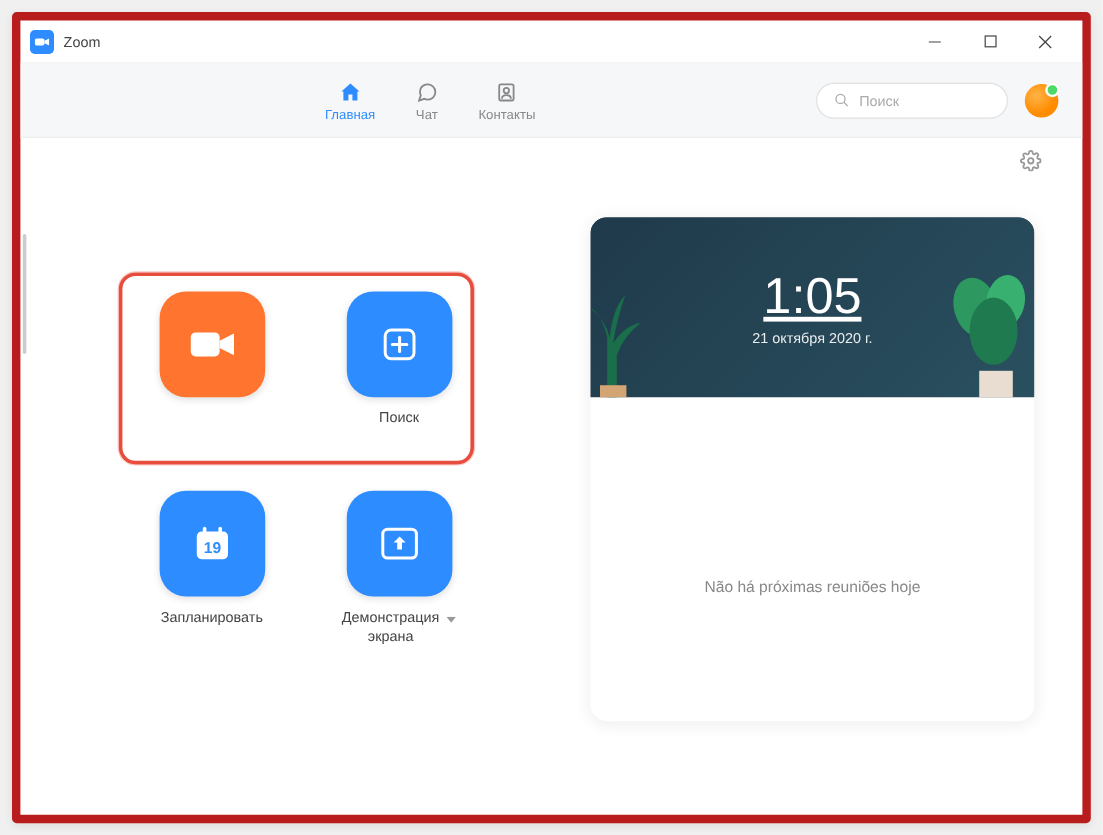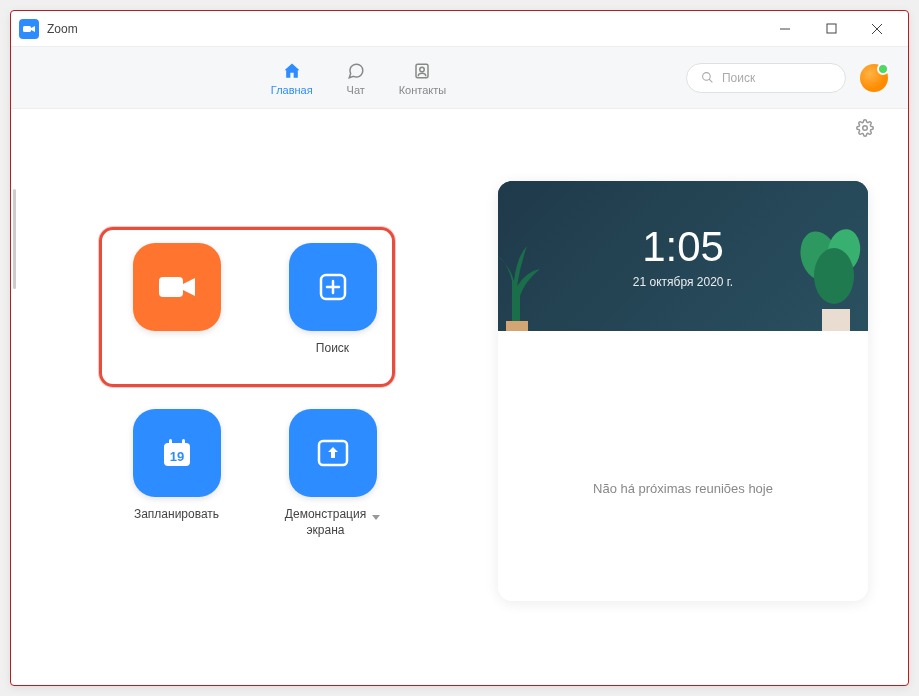--- a/index.html
+++ b/index.html
@@ -1,17 +1,17 @@
 <!DOCTYPE html>
 <html><head>
 <meta charset="utf-8">
 <style>
 * { margin: 0; padding: 0; box-sizing: border-box; font-family: -apple-system, BlinkMacSystemFont, 'Segoe UI', Arial, sans-serif; }
 body { background: #f0f0f0; width: 919px; height: 696px; padding: 10px; }
-.window { background: #fff; border: 1px solid #b91c1c; border-radius: 4px; height: 100%; display: flex; flex-direction: column; overflow: hidden; box-shadow: 0 2px 8px rgba(0,0,0,0.08); }
+.window { background: #fff; border: 7px solid #b91c1c; border-radius: 4px; height: 100%; display: flex; flex-direction: column; overflow: hidden; box-shadow: 0 2px 8px rgba(0,0,0,0.08); }
 .titlebar { height: 36px; display: flex; align-items: center; padding: 0 8px; border-bottom: 1px solid #eee; }
 .app-icon { width: 20px; height: 20px; background: #2D8CFF; border-radius: 4px; margin-right: 8px; display: flex; align-items: center; justify-content: center; }
 .app-title { font-size: 12px; color: #444; }
 .win-controls { margin-left: auto; display: flex; gap: 0; }
 .win-btn { width: 46px; height: 36px; display: flex; align-items: center; justify-content: center; cursor: pointer; color: #444; }
 .headerbar { height: 62px; background: #f6f7f9; border-bottom: 1px solid #eee; display: flex; align-items: center; padding: 0 20px; }
 .tabs { display: flex; gap: 32px; margin: 4px auto; }
 .tab { display: flex; flex-direction: column; align-items: center; gap: 2px; color: #888; font-size: 11px; cursor: pointer; padding: 4px 0; }
 .tab.active { color: #2D8CFF; }
 .tab-icon { width: 22px; height: 22px; display: flex; align-items: center; justify-content: center; }
@@ -28,21 +28,21 @@
 .tile-blue { background: #2D8CFF; }
 .action-label-row { display: flex; align-items: flex-start; gap: 6px; min-height: 32px; }
 .action-label { font-size: 12px; color: #444; text-align: center; line-height: 1.3; }
 .chevron-small { color: #999; font-size: 10px; padding-top: 4px; cursor: pointer; }
 .highlight-box { position: absolute; border: 3px solid #e74c3c; border-radius: 14px; pointer-events: none; box-shadow: 0 0 0 1px rgba(231,76,60,0.3); }
 .right-panel { width: 370px; background: #fff; border-radius: 14px; box-shadow: 0 2px 14px rgba(0,0,0,0.08); overflow: hidden; display: flex; flex-direction: column; height: 420px; align-self: center; }
 .clock-banner { height: 150px; background: #2a3b4c; position: relative; display: flex; flex-direction: column; align-items: center; justify-content: center; color: #fff; overflow: hidden; }
 .clock-banner::before { content: ''; position: absolute; inset: 0; background: linear-gradient(135deg, #1f3a4a 0%, #2a5060 100%); }
 .plant-left { position: absolute; left: -6px; bottom: -10px; width: 70px; height: 110px; }
 .plant-right { position: absolute; right: -6px; bottom: -10px; width: 80px; height: 120px; }
-.clock-time { position: relative; font-size: 42px; font-weight: 500; z-index: 2; }
+.clock-time { position: relative; font-size: 42px; font-weight: 500; z-index: 2; text-decoration: underline; }
 .clock-date { position: relative; font-size: 12px; z-index: 2; margin-top: 4px; opacity: 0.9; }
 .meetings-area { flex: 1; display: flex; align-items: center; justify-content: center; padding: 30px; }
 .no-meetings { color: #888; font-size: 13px; text-align: center; margin-top: 45px; }
 .scrollbar-track { position: absolute; left: 2px; top: 80px; bottom: 40px; width: 3px; }
 .scrollbar-thumb { position: absolute; left: 0; top: 0; width: 3px; height: 100px; background: #ccc; border-radius: 2px; }
 </style>
 </head>
 <body>
 
 <div class="window">

